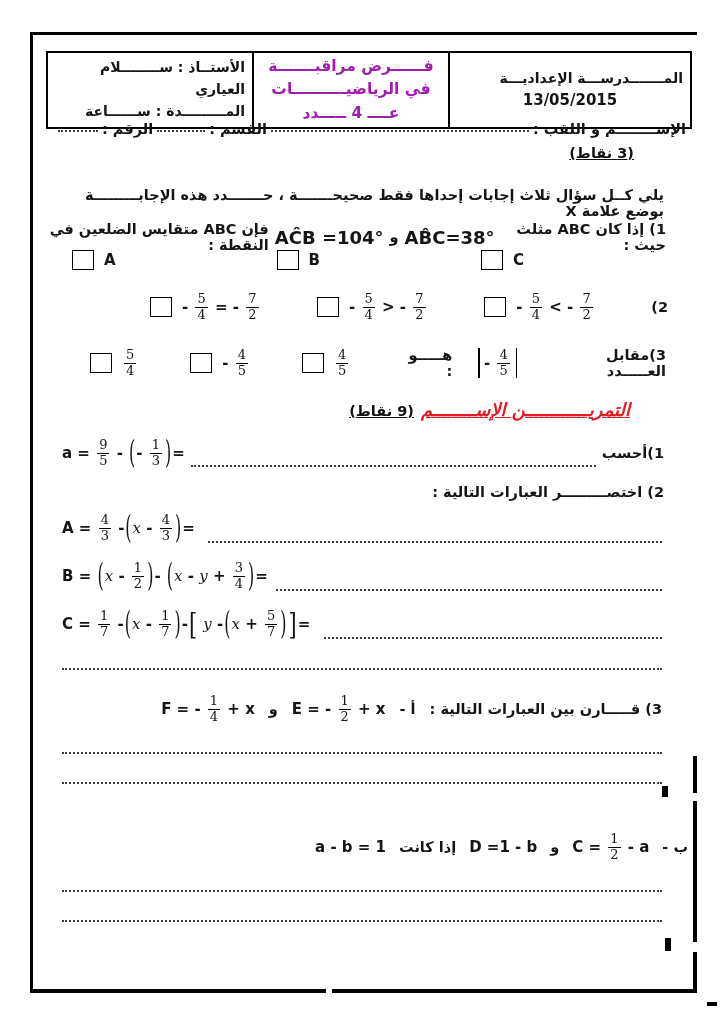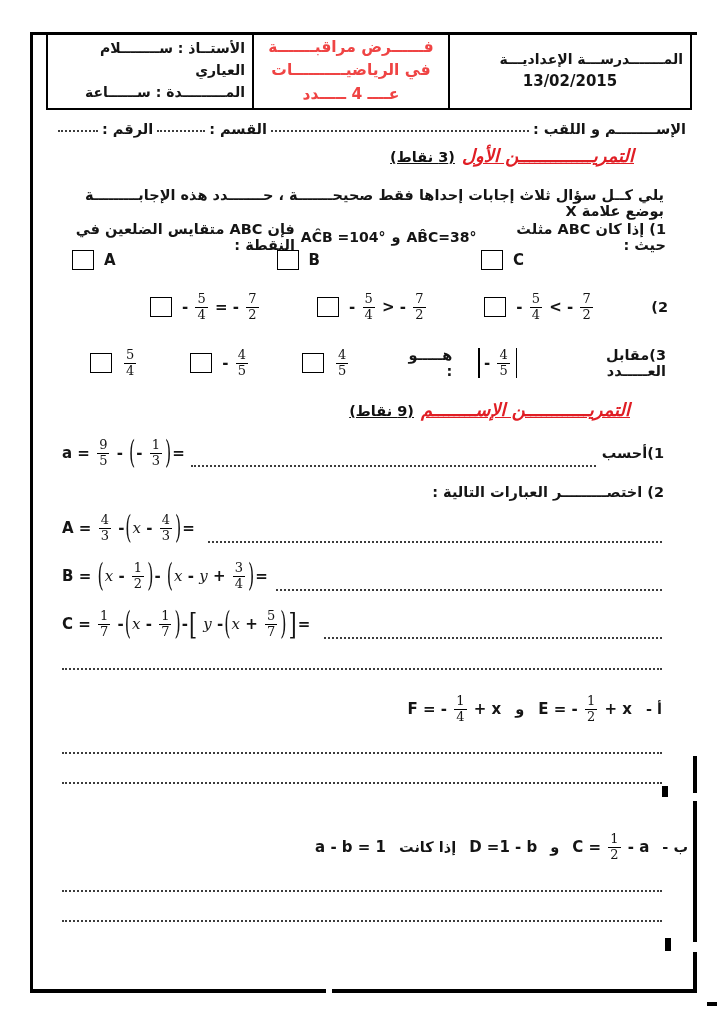--- a/index.html
+++ b/index.html
@@ -6,31 +6,31 @@
   body{
     width:724px;height:1024px;position:relative;overflow:hidden;
     background:#ffffff;color:#151515;
     font-family:"DejaVu Sans",sans-serif;
   }
   .seg{position:absolute;background:#000;}
   .abs{position:absolute;}
   .rtl-row{direction:rtl;display:flex;align-items:center;}
   .ltr-row{direction:ltr;display:flex;align-items:center;}
   .ar{font-weight:bold;font-size:14.5px;}
-  .ltr{direction:ltr;unicode-bidi:isolate;font-weight:bold;font-size:14px;white-space:pre;}
-
-  
-  #htable{position:absolute;left:46px;top:32px;width:646px;height:78px;
+  .ltr{direction:ltr;unicode-bidi:isolate;font-weight:bold;font-size:18px;white-space:pre;}
+
+  
+  #htable{position:absolute;left:46px;top:51px;width:646px;height:78px;
     border:2.5px solid #000;display:flex;box-sizing:border-box;}
   .hcell{box-sizing:border-box;padding:3px 7px;display:flex;flex-direction:column;justify-content:center;}
   #hcell-info{width:206px;border-right:2.5px solid #000;direction:rtl;text-align:right;}
   #hcell-title{width:196px;border-right:2.5px solid #000;text-align:center;direction:rtl;}
   #hcell-school{flex:1;direction:rtl;text-align:right;}
   .hline{font-weight:bold;font-size:14px;line-height:1.55;}
-  .cyan{color:#ef4444;font-size:15.5px;line-height:1.5;}
+  .cyan{color:#a21caf;font-size:15.5px;line-height:1.5;}
   .date{direction:ltr;text-align:center;font-weight:bold;font-size:15px;}
 
   
   .leader{border-bottom:2px dotted #3c3c3c;align-self:flex-end;margin-bottom:5px;height:0;}
   .grow{flex:1;}
   .dotline{position:absolute;left:62px;right:62px;border-bottom:2px dotted #3c3c3c;height:0;}
 
   
   .extitle{direction:rtl;display:flex;align-items:baseline;gap:7px;}
   .extitle .red{color:#E01E25;font-weight:bold;font-style:italic;font-size:18px;text-decoration:underline;}
@@ -96,35 +96,34 @@
     <div class="hline">الأستــاذ : ســــــــلام العياري</div>
     <div class="hline">المـــــــــدة : ســــــاعة</div>
   </div>
   <div class="hcell" id="hcell-title">
     <div class="hline cyan">فــــــرض مراقبـــــــة</div>
     <div class="hline cyan">في الرياضيــــــــــات</div>
     <div class="hline cyan">عــــ 4 ـــــدد</div>
   </div>
   <div class="hcell" id="hcell-school">
     <div class="hline">المـــــــدرســـة الإعداديـــة</div>
-    <div class="hline date">13/02/2015</div>
+    <div class="hline date">13/05/2015</div>
   </div>
 </div>
 
 <div id="student-line" class="abs rtl-row">
   <span class="ar">الإســــــــم و اللقب :</span>
   <span class="leader grow"></span>
   <span class="ar">القسم :</span>
   <span class="leader" style="width:48px;"></span>
   <span class="ar">الرقم :</span>
   <span class="leader" style="width:40px;"></span>
 </div>
 
 <div id="ex1-title" class="abs extitle">
-  <span class="red">التمريــــــــــــــن الأول</span>
   <span class="pts">(3 نقاط)</span>
 </div>
 
 <div id="instruction" class="abs ar">يلي كــل سؤال ثلاث إجابات إحداها فقط صحيحـــــــة ، حـــــــدد هذه الإجابـــــــــة بوضع علامة X</div>
 
 <div id="q1-line" class="abs rtl-row">
   <span class="ar">1) إذا كان ABC مثلث حيث :</span>
   <span class="ltr">AB̂C=38°</span>
   <span class="ar">و</span>
   <span class="ltr">AĈB =104°</span>
@@ -344,20 +343,21 @@
       <span class="bigp">)</span>
       <span class="bigb">]</span>
       <span class="mtxt">= </span>
     </span>
   <span class="leader grow"></span>
 </div>
 
 <div id="dotline-1" class="dotline"></div>
 
 <div id="ex2-q3" class="abs rtl-row">
+  <span class="ar">3) قـــــارن بين العبارات التالية :</span>
   <span class="ar">أ -</span>
   <span class="math">
       <span class="mtxt">E = - </span>
       <span class="frac">
         <span class="num">1</span>
         <span class="den">2</span>
       </span>
       <span class="mtxt"> + x</span>
     </span>
   <span class="ar">و</span>

